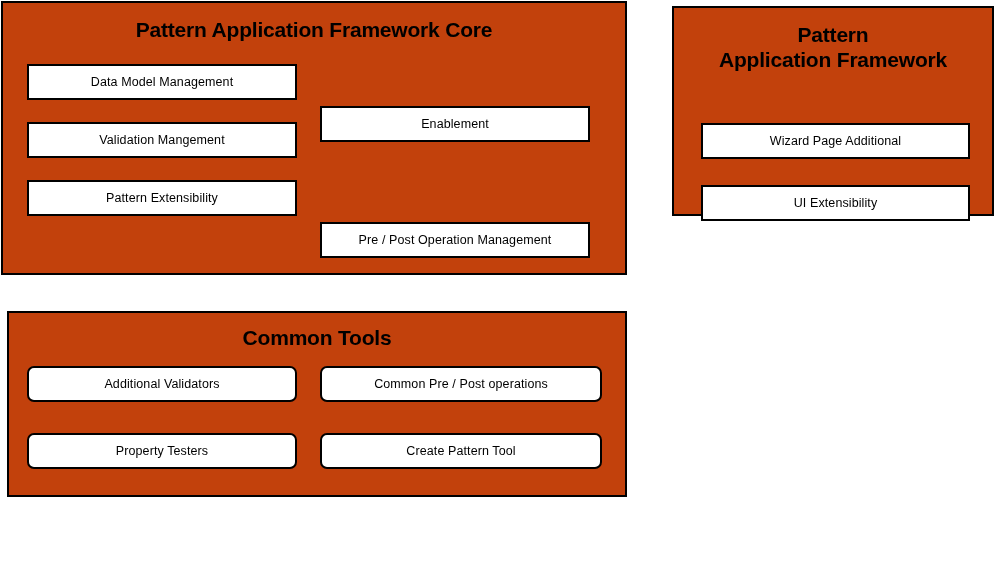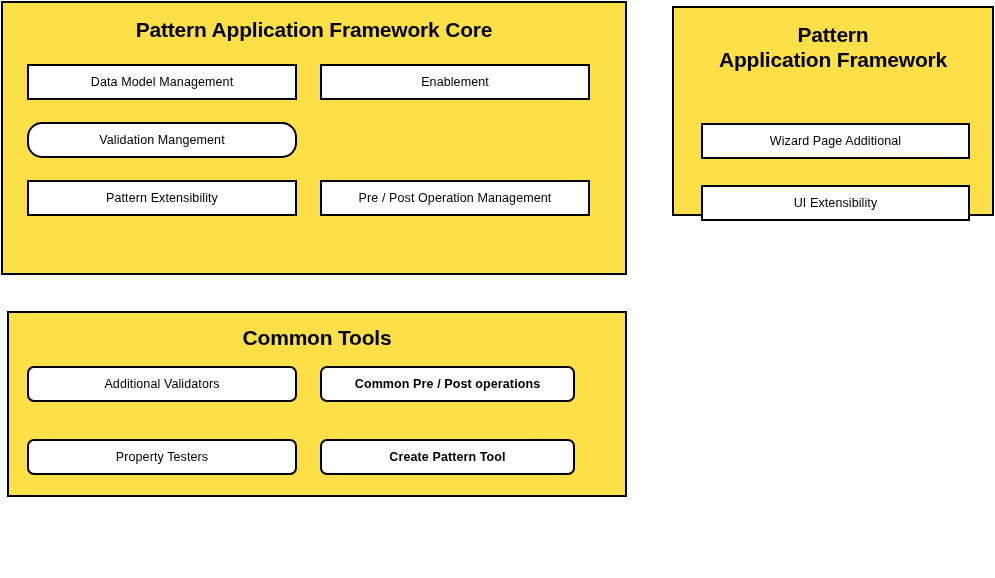--- a/index.html
+++ b/index.html
@@ -10,21 +10,21 @@
   body {
     width: 995px;
     height: 578px;
     position: relative;
     font-family: "Liberation Sans", "DejaVu Sans", sans-serif;
     overflow: hidden;
   }
 
   .panel {
     position: absolute;
-    background: #fde047;
+    background: #c2410c;
     border: 2px solid #000000;
     box-sizing: border-box;
   }
 
   .panel-title {
     position: absolute;
     left: 0;
     right: 0;
     text-align: center;
     font-weight: bold;
@@ -58,23 +58,23 @@
   
   #panel-core {
     left: 1px;
     top: 1px;
     width: 626px;
     height: 274px;
   }
   #panel-core .panel-title { top: 14px; }
   #panel-core .cell { height: 36px; }
   #panel-core .col-l { left: 24px;  width: 270px; }
-  #panel-core .col-r { left: 317px; width: 270px; }
+  #panel-core .col-r { left: 317px; width: 270px; margin-top: 42px; }
   #panel-core .row-1 { top: 61px; }
-  #panel-core .row-2 { top: 119px; border-radius: 15px; }
+  #panel-core .row-2 { top: 119px; }
   #panel-core .row-3 { top: 177px; }
 
   
   #panel-ui {
     left: 672px;
     top: 6px;
     width: 322px;
     height: 210px;
   }
   #panel-ui .panel-title { top: 14px; }
@@ -89,23 +89,23 @@
   
   #panel-tools {
     left: 7px;
     top: 311px;
     width: 620px;
     height: 186px;
   }
   #panel-tools .panel-title { top: 12px; }
   #panel-tools .cell { height: 36px; border-radius: 7px; }
   #panel-tools .col-l { left: 18px;  width: 270px; }
-  #panel-tools .col-r { left: 311px; width: 255px; font-weight: bold; }
+  #panel-tools .col-r { left: 311px; width: 282px; }
   #panel-tools .row-1 { top: 53px; }
-  #panel-tools .row-2 { top: 126px; align-items: center; }
+  #panel-tools .row-2 { top: 120px; align-items: center; }
 </style>
 </head>
 <body>
 
 <div class="panel" id="panel-core">
 
   <div class="panel-title">
     <span class="tline">Pattern Application Framework Core</span>
   </div>
 

